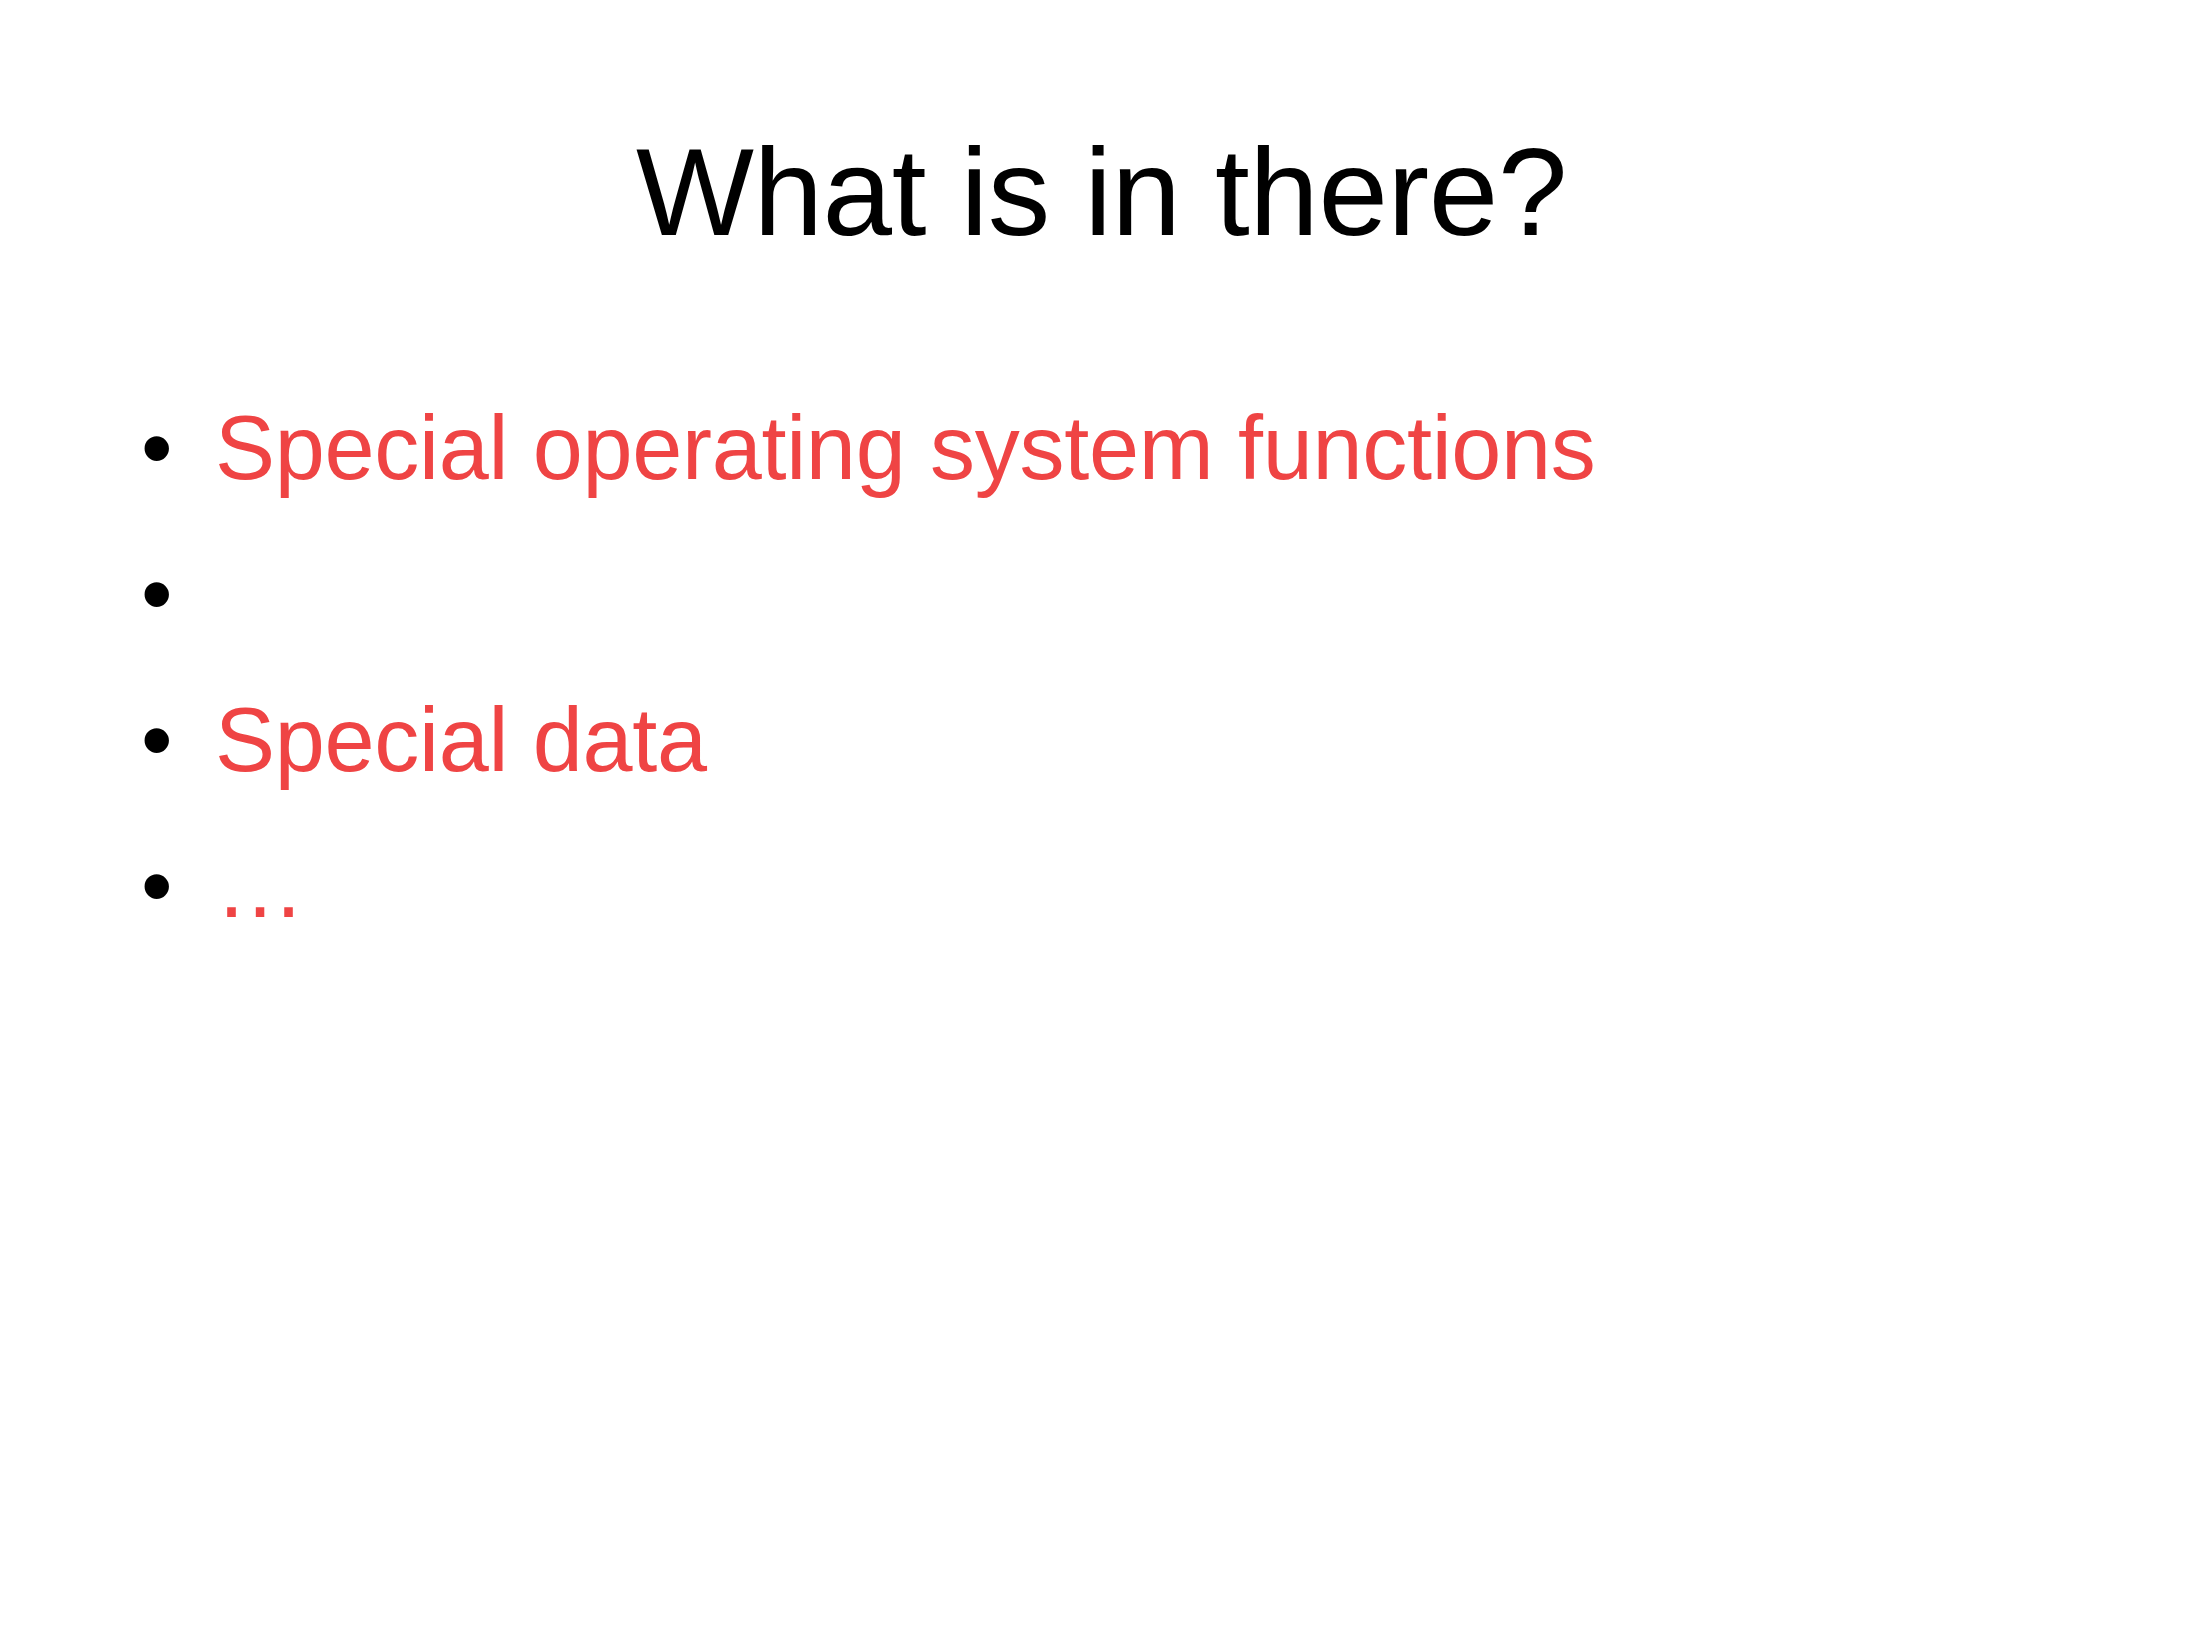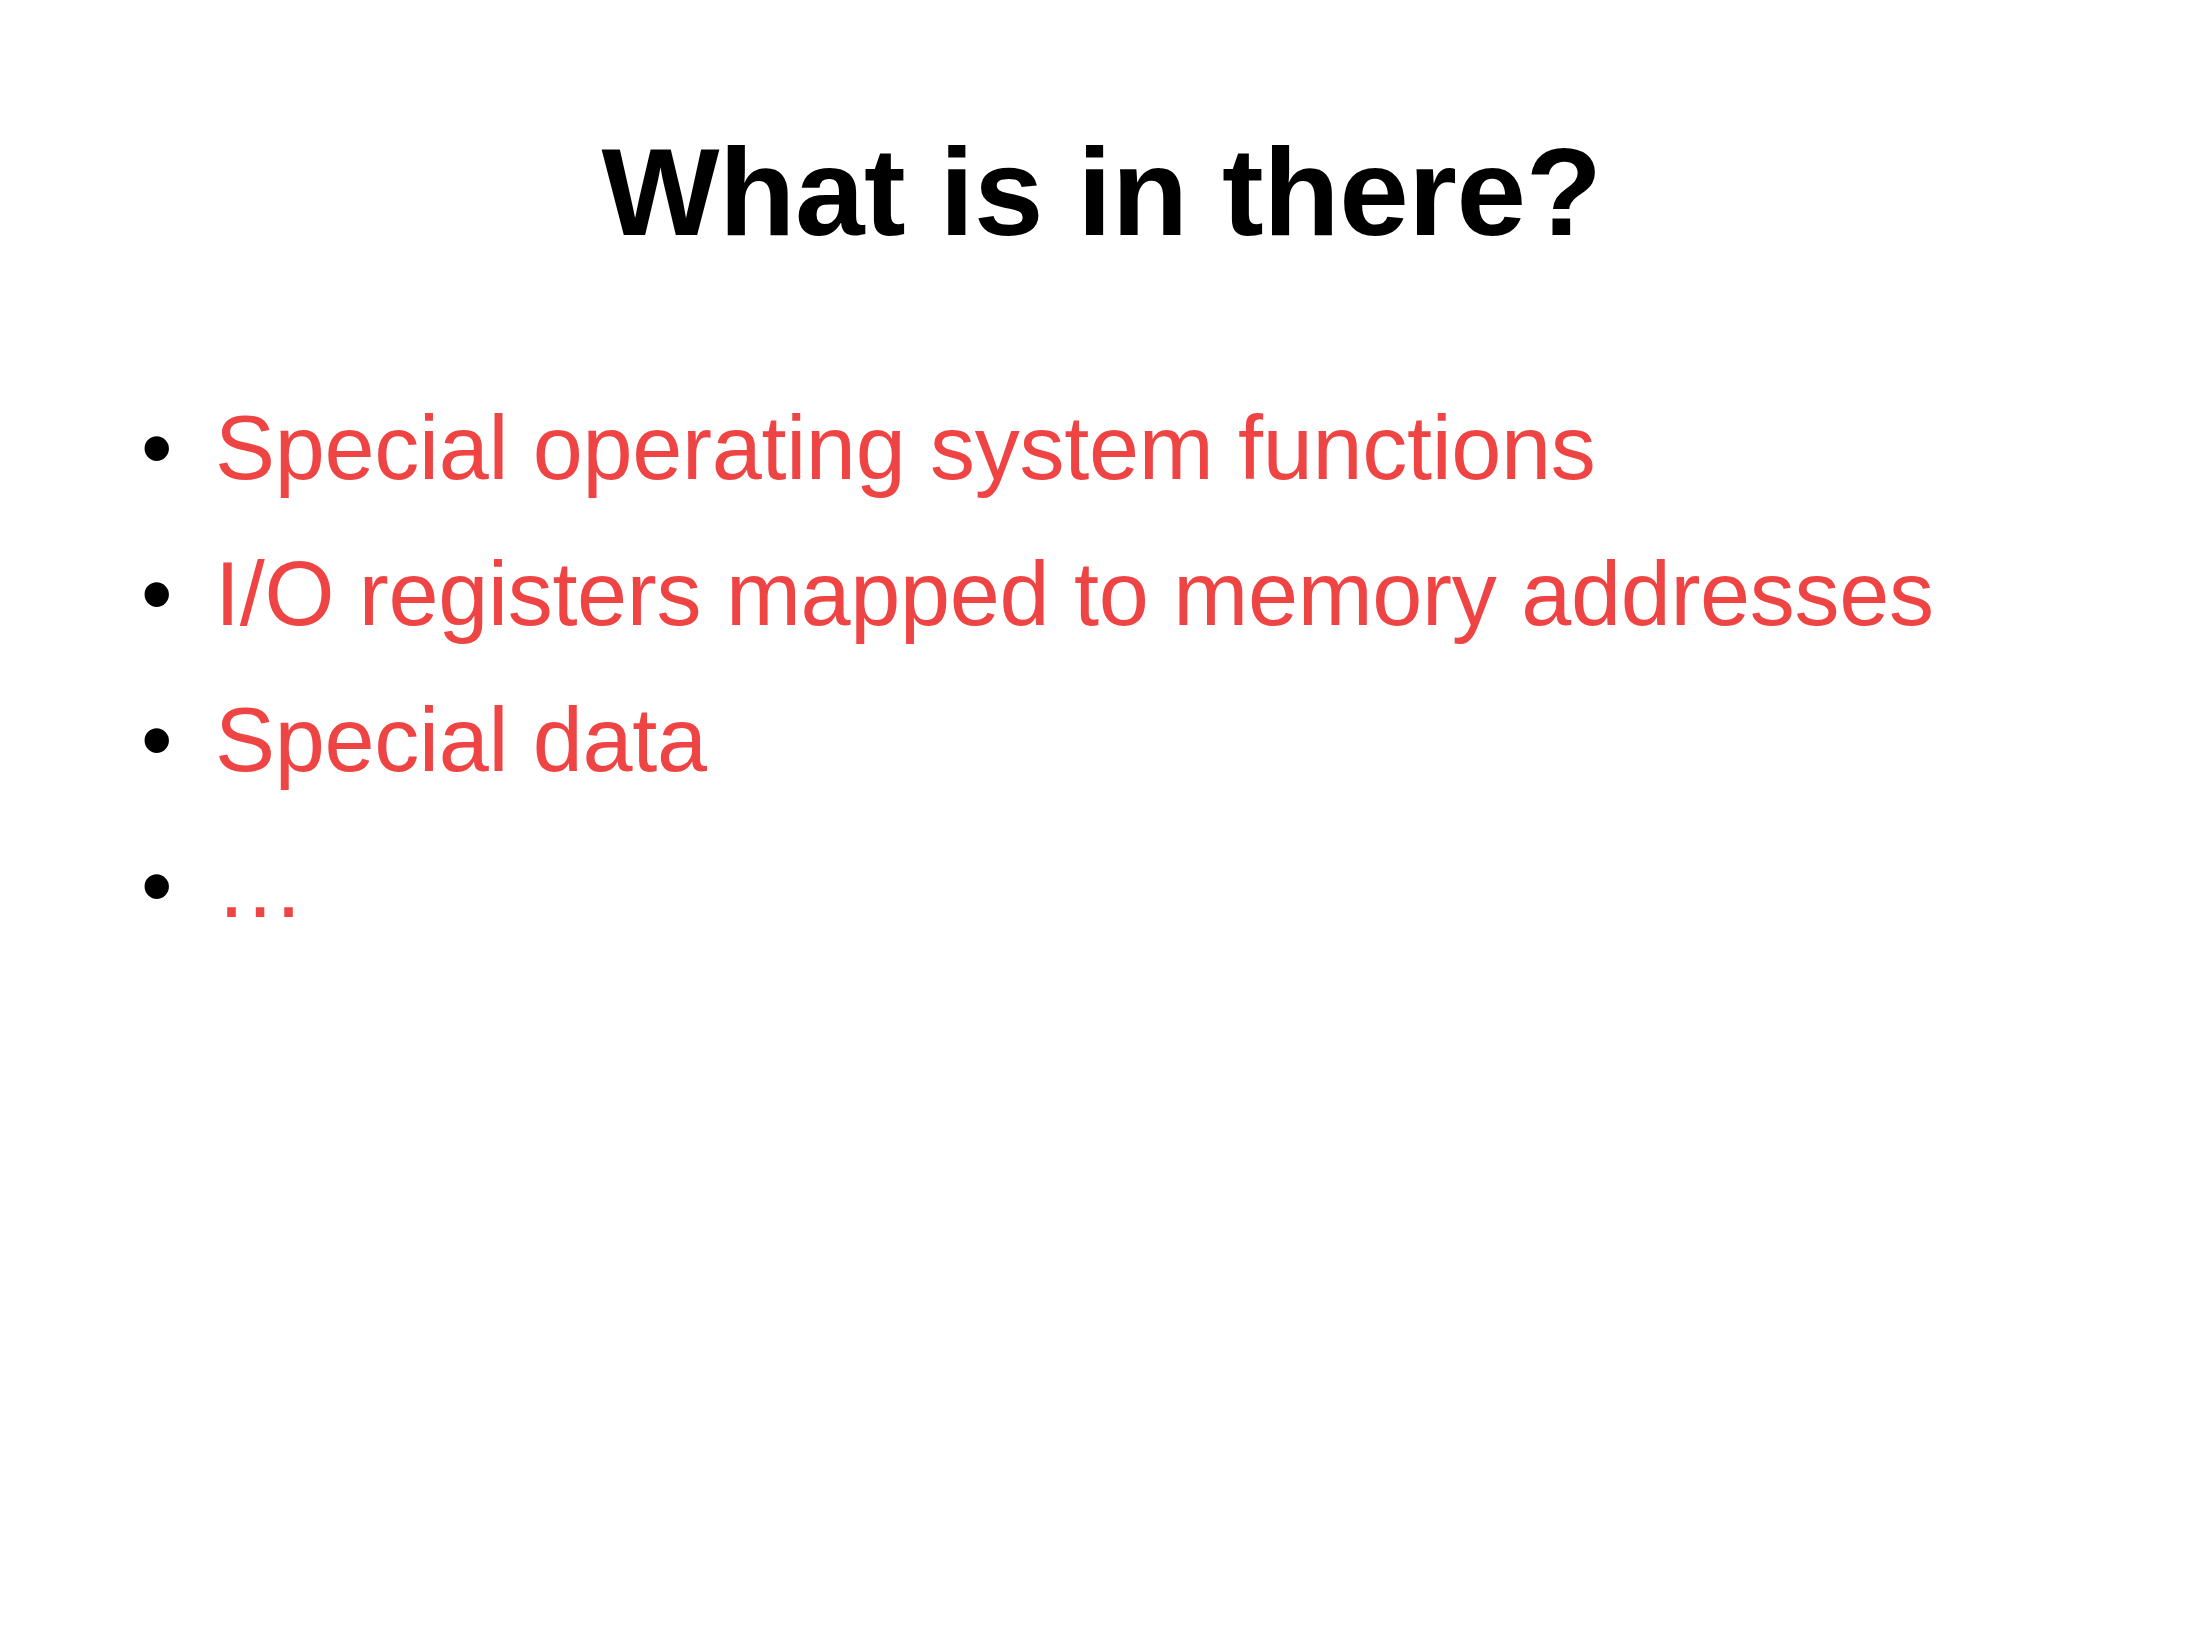--- a/index.html
+++ b/index.html
@@ -27,21 +27,21 @@
 
   
   .slide-title {
     position: absolute;
     left: 0;
     top: 129px;
     width: 2203px;
     text-align: center;
     font-size: 125px;
     line-height: 1.0;
-    font-weight: 700;
+    font-weight: 400;
     letter-spacing: -0.4px;
     color: #000000;
     white-space: nowrap;
   }
 
   
   .body-list {
     position: absolute;
     left: 129px;
     top: 397px;
@@ -93,21 +93,20 @@
 
   <ul class="body-list">
 
     <li class="bullet-row">
       <span class="bullet-marker">•</span>
       <span class="bullet-text">Special operating system functions</span>
     </li>
 
     <li class="bullet-row">
       <span class="bullet-marker">•</span>
-      <span class="bullet-text">I/O registers mapped to memory addresses</span>
     </li>
 
     <li class="bullet-row">
       <span class="bullet-marker">•</span>
       <span class="bullet-text">Special data</span>
     </li>
 
     <li class="bullet-row">
       <span class="bullet-marker">•</span>
       <span class="bullet-text ellipsis">…</span>

